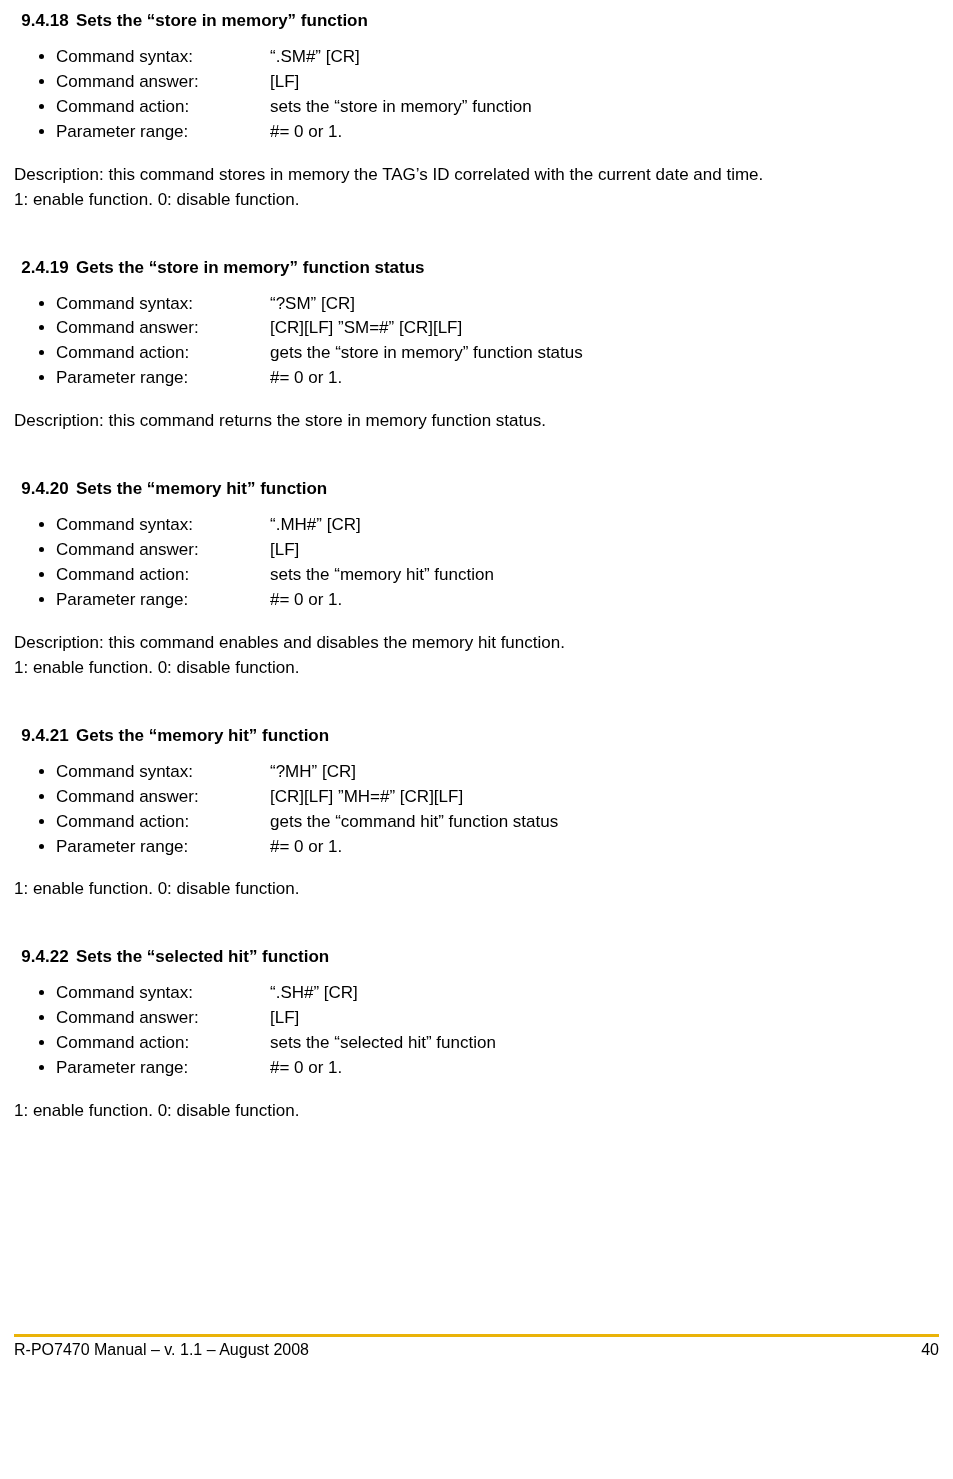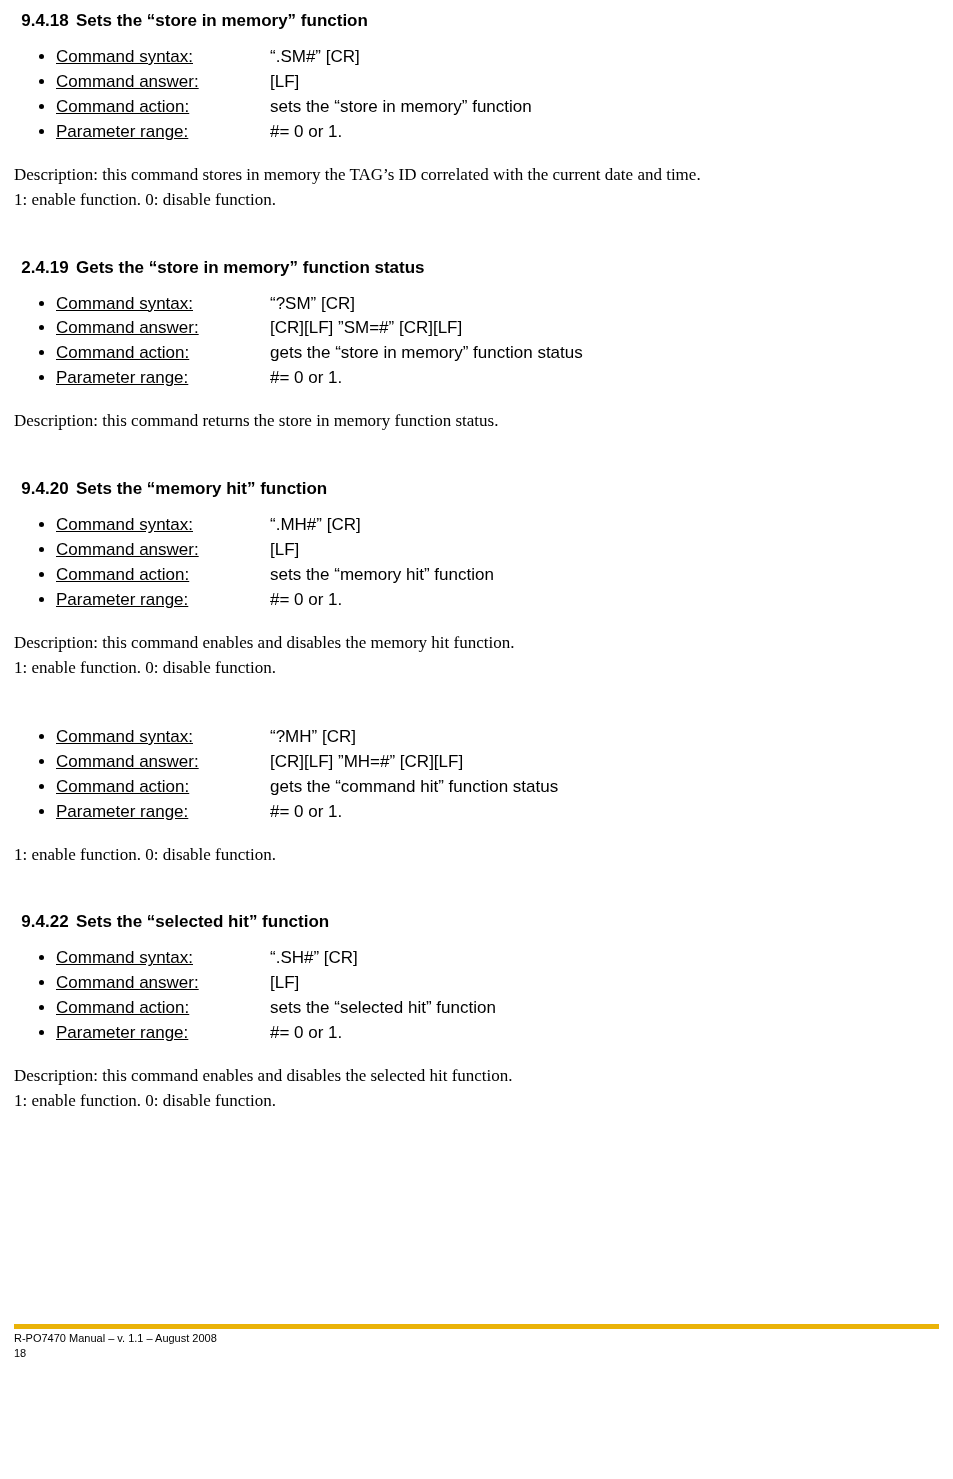--- a/index.html
+++ b/index.html
@@ -30,37 +30,34 @@
   }
   ul.params li {
     display: list-item;
     padding: 1px 0;
   }
   .row {
     display: flex;
   }
   .lbl {
     width: 214px;
-    text-decoration: underline;
   }
   .desc-block {
     margin-top: 4px;
   }
   .desc-line {
     padding: 1px 0;
-    font-family: Liberation Serif, serif;
   }
   .footer {
-    border-top: 5px solid #eab308;
+    border-top: 3px solid #eab308;
     margin-top: 210px;
     padding-top: 2px;
     display: flex;
     justify-content: space-between;
-    font-size: 11px;
-    flex-direction: column;
+    font-size: 16px;
   }
 </style>
 </head>
 <body>
 
 <div id="content">
     <div class="section">
       <div class="sec-head">
         <span class="sec-num">9.4.18</span>
         <span>Sets the “store in memory” function</span>
@@ -161,20 +158,24 @@
             <span>#= 0 or 1.</span>
           </div>
         </li>
       </ul>
       <div class="desc-block">
         <div class="desc-line">Description: this command enables and disables the memory hit function.</div>
         <div class="desc-line">1: enable function. 0: disable function.</div>
       </div>
     </div>
     <div class="section">
+      <div class="sec-head">
+        <span class="sec-num">9.4.21</span>
+        <span>Gets the “memory hit” function</span>
+      </div>
       <ul class="params">
         <li>
           <div class="row">
             <span class="lbl">Command syntax:</span>
             <span>“?MH” [CR]</span>
           </div>
         </li>
         <li>
           <div class="row">
             <span class="lbl">Command answer:</span>
@@ -223,22 +224,21 @@
           </div>
         </li>
         <li>
           <div class="row">
             <span class="lbl">Parameter range:</span>
             <span>#= 0 or 1.</span>
           </div>
         </li>
       </ul>
       <div class="desc-block">
-        <div class="desc-line">Description: this command enables and disables the selected hit function.</div>
         <div class="desc-line">1: enable function. 0: disable function.</div>
       </div>
     </div>
   </div>
 
 <div class="footer">
   <span>R-PO7470 Manual – v. 1.1 – August 2008</span>
-  <span>18</span>
+  <span>40</span>
 </div>
 
 </body></html>

